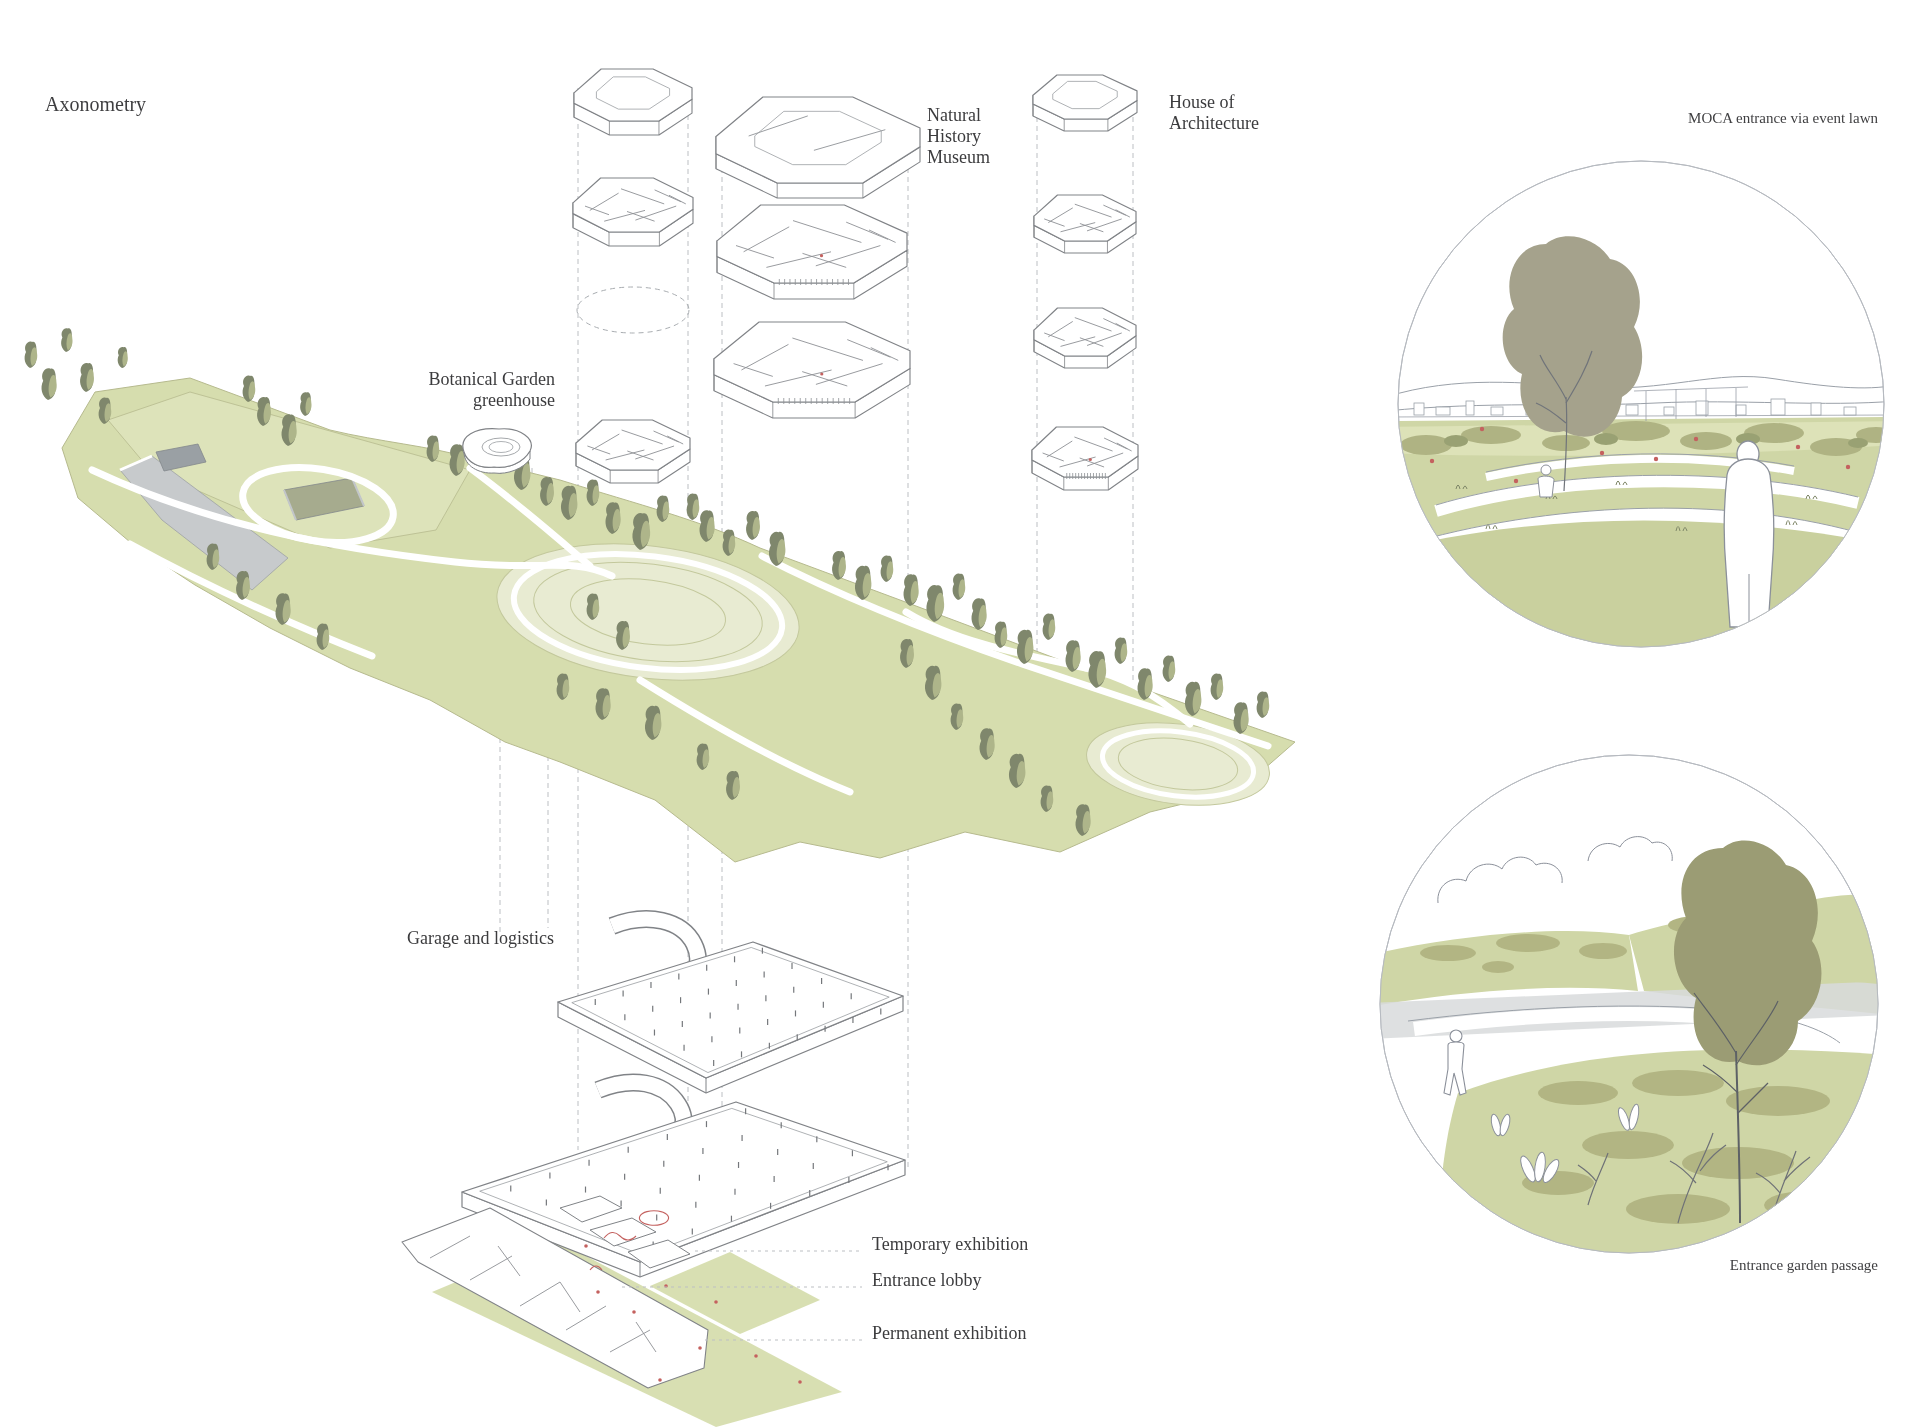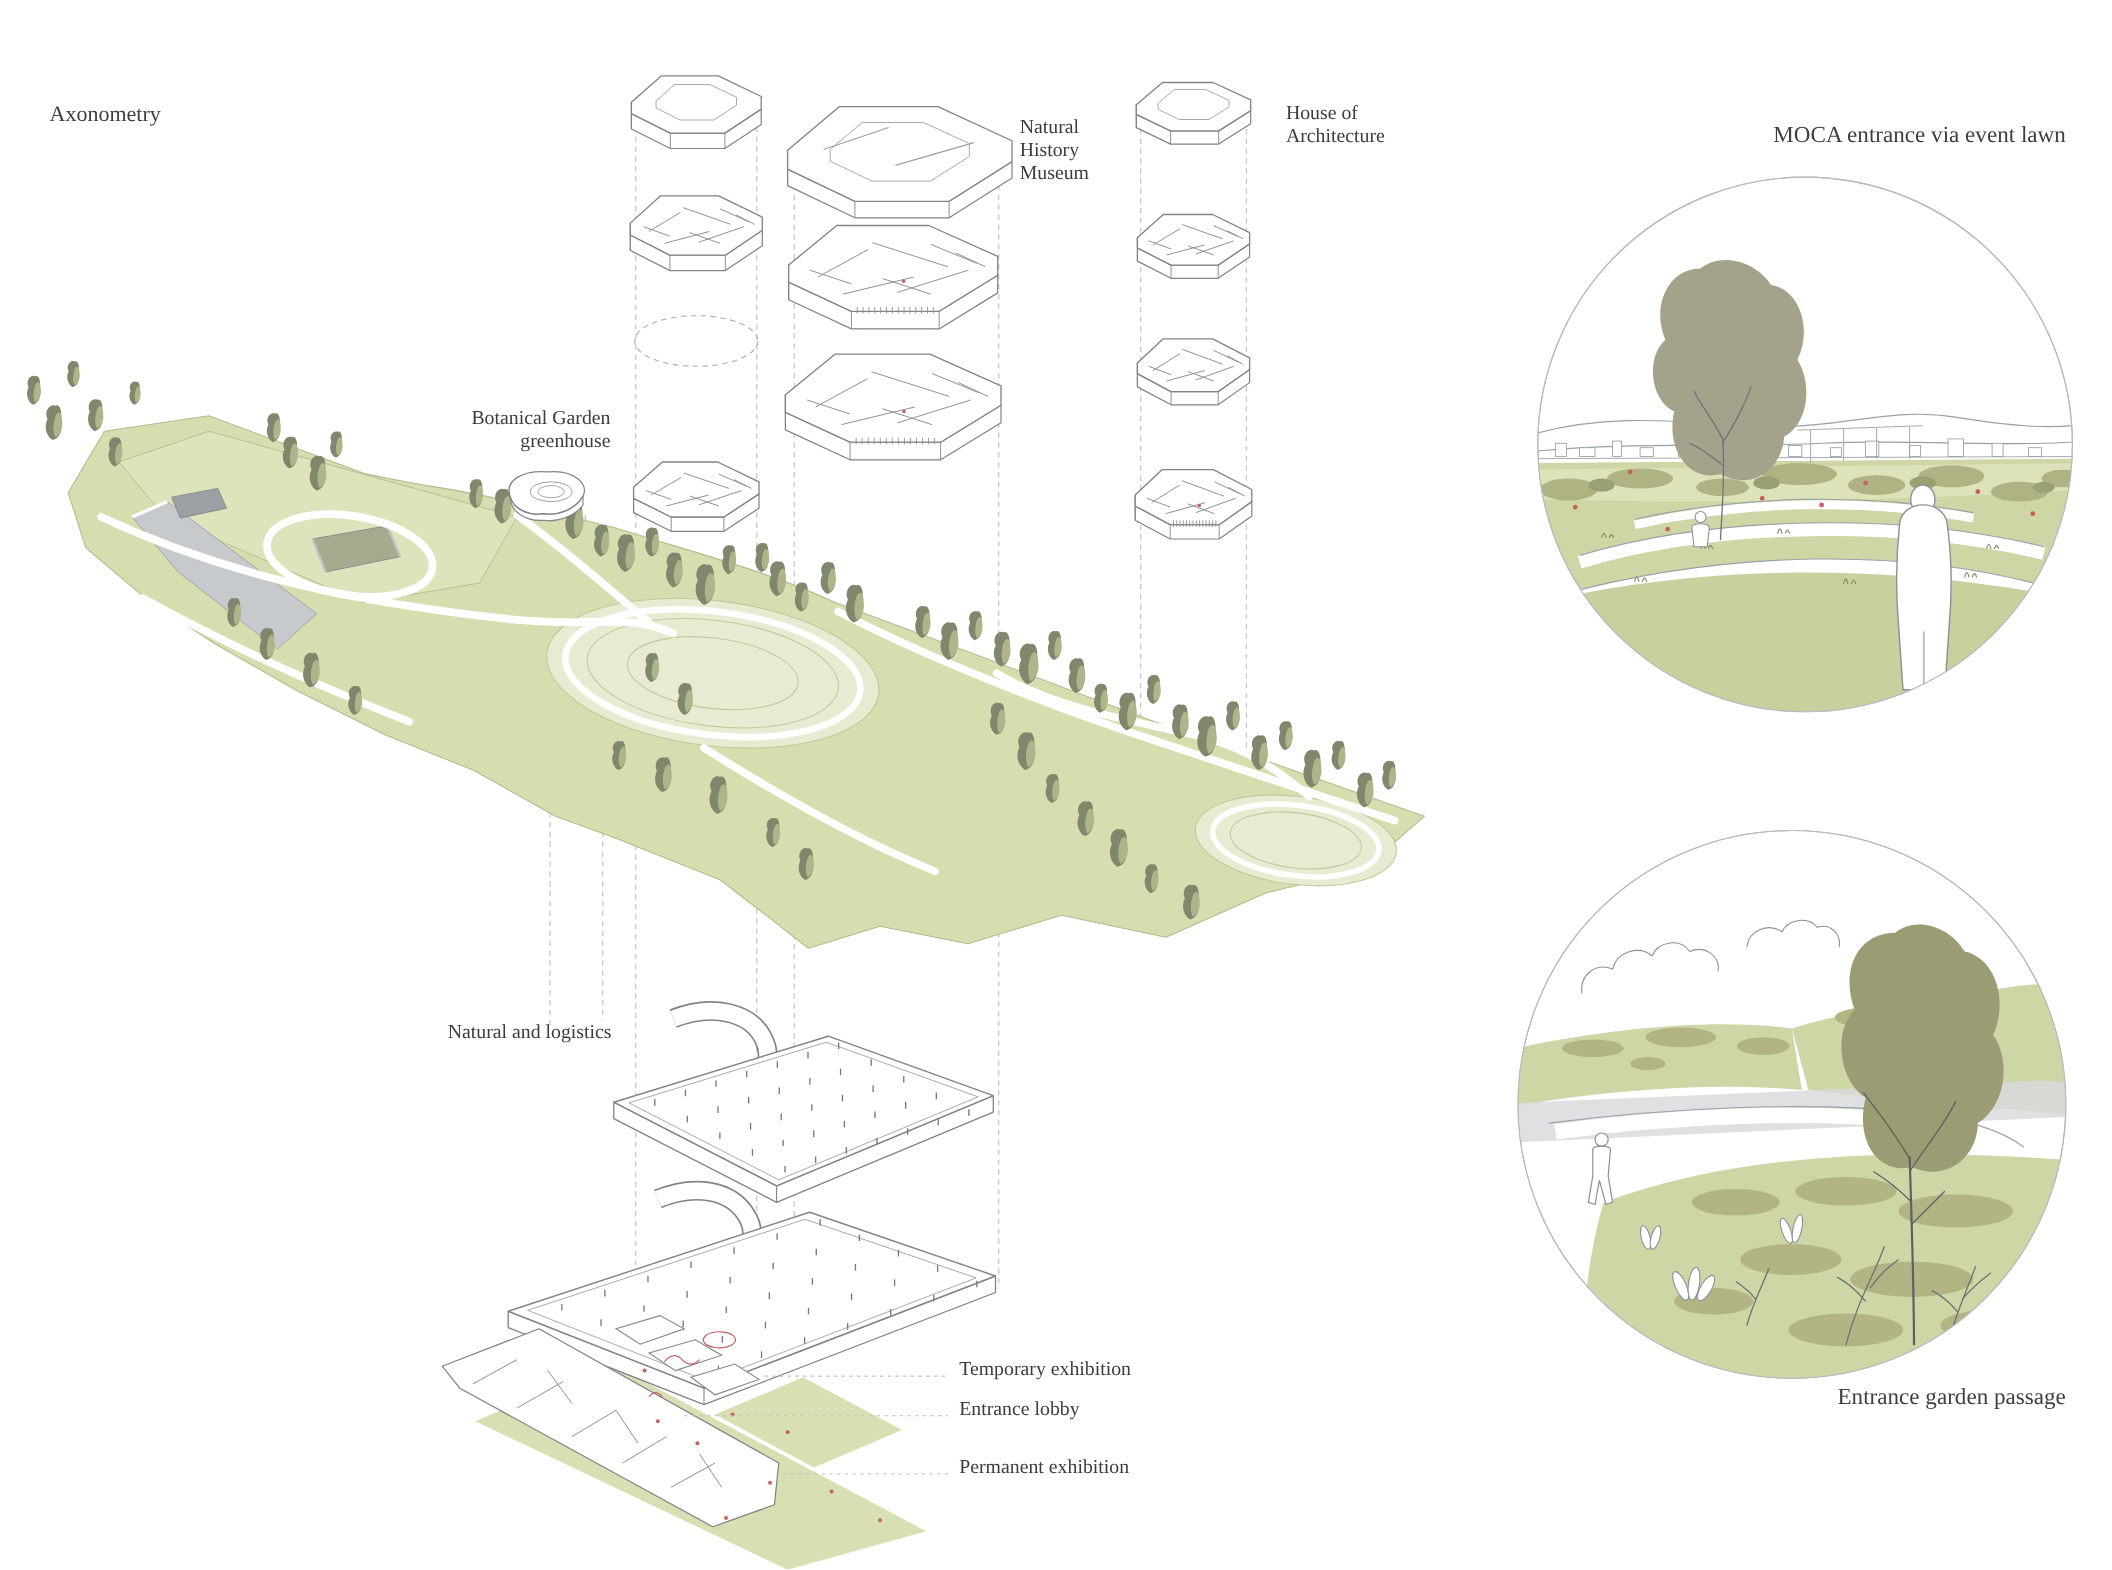--- a/index.html
+++ b/index.html
@@ -4,21 +4,21 @@
 <style>
   html,body{margin:0;padding:0;background:#ffffff;}
   #board{position:relative;width:1920px;height:1427px;background:#ffffff;overflow:hidden;
          font-family:"Liberation Serif","DejaVu Serif",serif;color:#3c3c3e;}
   .abs{position:absolute;}
   #title{left:1278px;top:20px;width:600px;text-align:right;font-size:25px;font-weight:700;
          letter-spacing:.4px;color:#1d1d1f;white-space:nowrap;}
   .note{font-size:20px;color:#3f3f41;}
   .lbl{font-size:18px;line-height:21px;color:#3c3c3e;white-space:pre-line;}
   .r{text-align:right;}
-  .cap{font-size:21px;color:#3f3f41;width:400px;text-align:right;}
+  .cap{font-size:15px;color:#3f3f41;width:400px;text-align:right;}
   svg{position:absolute;display:block;}
   .tree-shade{fill:#7f876c;}
   .tree-lit{fill:#aeb58a;}
 </style>
 </head>
 <body>
 
 <div id="board">
 
 
@@ -507,21 +507,21 @@
       </g>
     </svg>
 
   <div class="abs lbl" style="left:927px;top:105px;width:160px">Natural
 History
 Museum</div>
   <div class="abs lbl" style="left:1169px;top:92px;width:170px">House of
 Architecture</div>
   <div class="abs lbl r" style="left:300px;top:369px;width:255px">Botanical Garden
 greenhouse</div>
-  <div class="abs lbl" style="left:407px;top:928px">Natural and logistics</div>
+  <div class="abs lbl" style="left:407px;top:928px">Garage and logistics</div>
   <div class="abs lbl" style="left:872px;top:1234px">Temporary exhibition</div>
   <div class="abs lbl" style="left:872px;top:1270px">Entrance lobby</div>
   <div class="abs lbl" style="left:872px;top:1323px">Permanent exhibition</div>
 
   <div class="abs cap" style="left:1478px;top:110px">MOCA entrance via event lawn</div>
 
   <svg class="abs" style="left:1396px;top:159px" width="490" height="490" viewBox="0 0 490 490">
     <defs>
         <clipPath id="c1">
           <circle cx="245" cy="245" r="243"></circle>

